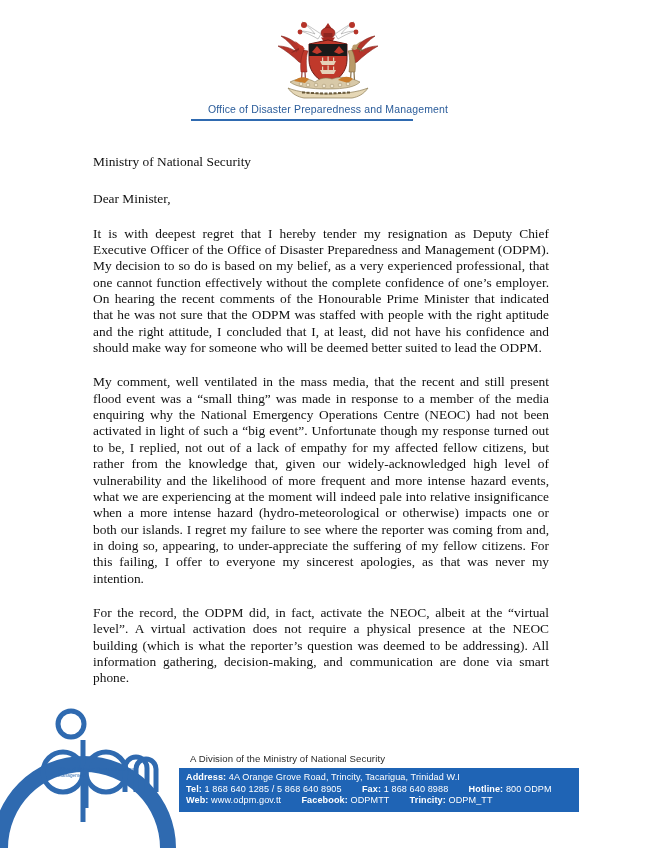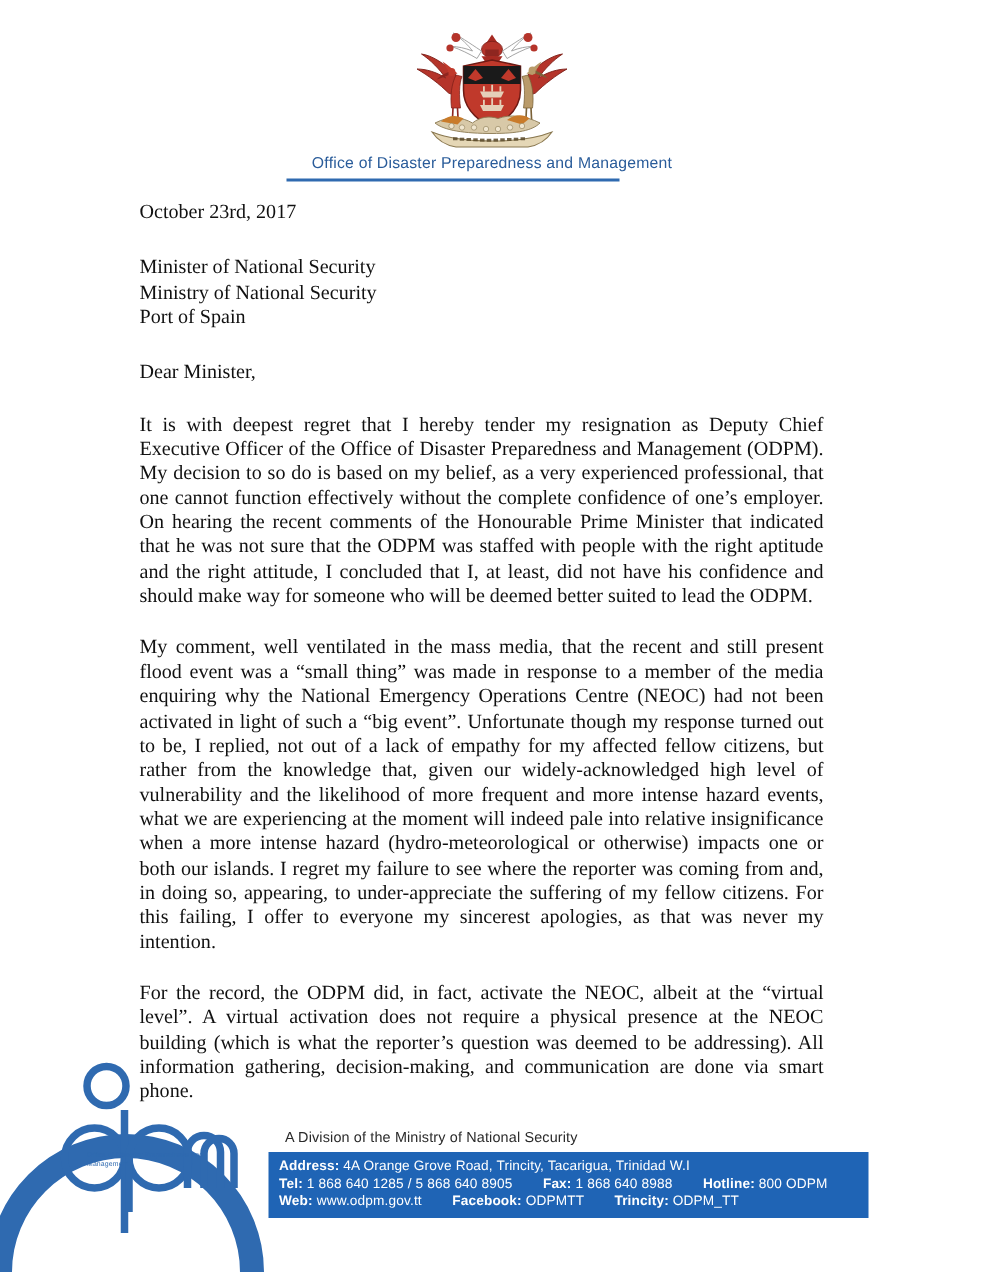--- a/index.html
+++ b/index.html
@@ -224,26 +224,23 @@
       </g>
     </svg>
   </div>
 
   <div id="letterhead-title">Office of Disaster Preparedness and Management</div>
   <div id="letterhead-rule"></div>
 </div>
 
 <div id="letter">
 
-  <div class="date">October 23rd, 2017</div>
 
   <div class="addr-block">
-    <div>Minister of National Security</div>
     <div>Ministry of National Security</div>
-    <div>Port of Spain</div>
   </div>
 
   <div class="salutation">Dear Minister,</div>
 
   <p class="body-para">It is with deepest regret that I hereby tender my resignation as Deputy Chief Executive Officer of the Office of Disaster Preparedness and Management (ODPM). My decision to so do is based on my belief, as a very experienced professional, that one cannot function effectively without the complete confidence of one’s employer. On hearing the recent comments of the Honourable Prime Minister that indicated that he was not sure that the ODPM was staffed with people with the right aptitude and the right attitude, I concluded that I, at least, did not have his confidence and should make way for someone who  will be deemed better suited to lead the ODPM.</p>
   <p class="body-para">My comment, well ventilated in the mass media, that the recent and still present flood event was a “small thing” was made in response to a member of the media enquiring why the National Emergency Operations Centre (NEOC) had not been activated in light of such a “big event”. Unfortunate though my response turned out to be, I replied, not out of a lack of empathy for my affected fellow citizens, but rather from the knowledge that, given our widely-acknowledged high level of vulnerability and the likelihood of more frequent and more intense hazard events, what we are experiencing at the moment will indeed pale into relative insignificance when a more intense hazard (hydro-meteorological or otherwise) impacts one or both our islands. I regret my failure to see where the reporter was coming from and, in doing so, appearing, to under-appreciate the suffering of my fellow citizens. For this failing, I offer to everyone my sincerest apologies, as that was never my intention.</p>
   <p class="body-para">For the record, the ODPM did, in fact, activate the NEOC, albeit at the “virtual level”. A virtual activation does not require a physical presence at the NEOC building (which is what the reporter’s question was deemed to be addressing). All information gathering, decision-making, and communication are done via smart phone.</p>
 </div>
 
 <div id="footer">

